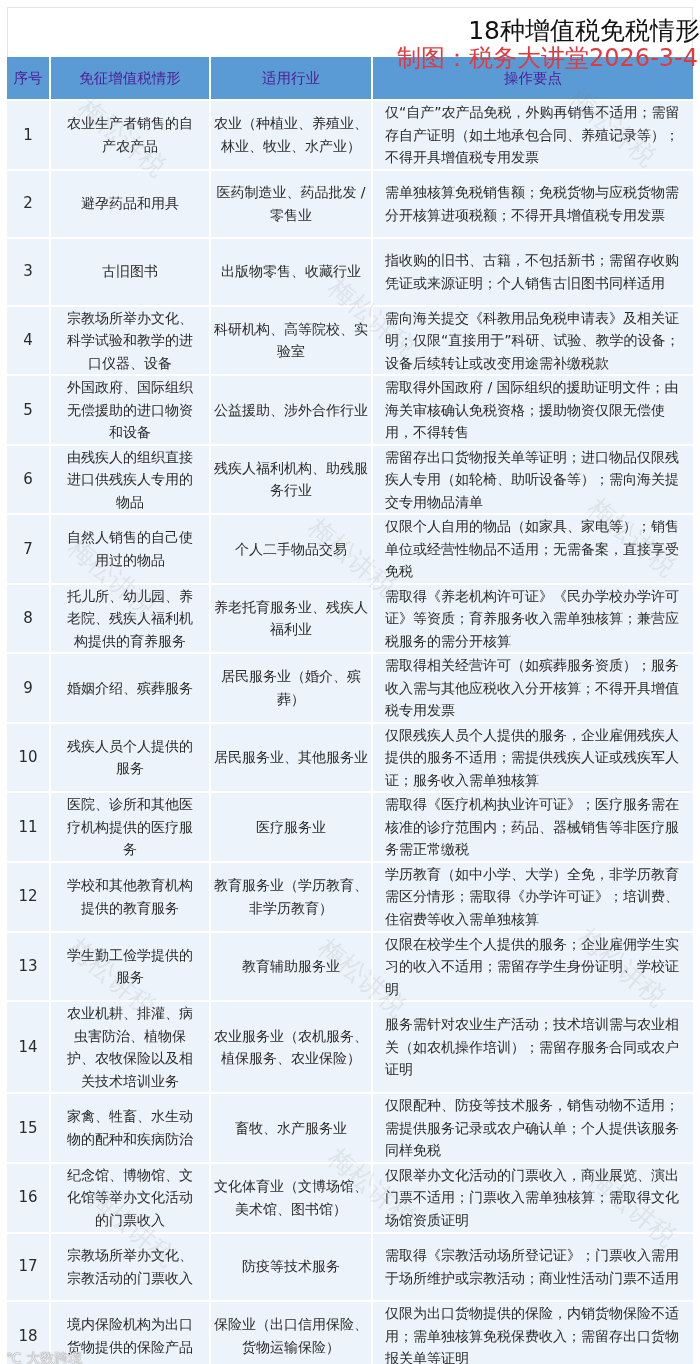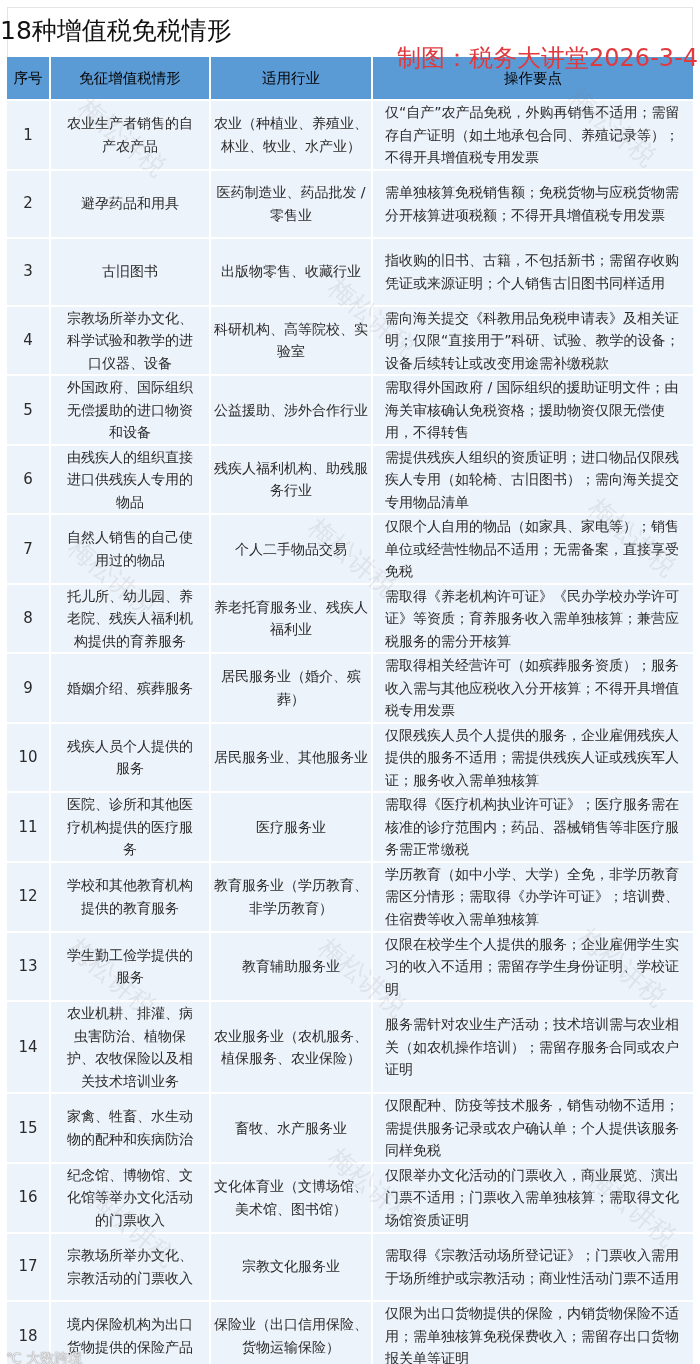--- a/index.html
+++ b/index.html
@@ -5,34 +5,34 @@
   html, body { margin: 0; padding: 0; }
   body {
     width: 700px; height: 1364px; background: #ffffff; position: relative; overflow: hidden;
     font-family: "DejaVu Sans", "Liberation Sans", sans-serif; color: #222;
   }
   .frame {
     position: absolute; left: 7px; top: 7px; width: 686px; height: 1350px;
     border: 1px solid #e4e4e4; box-sizing: border-box;
   }
   .title {
-    position: absolute; left: 0; top: 14px; width: 700px; text-align: left;
+    position: absolute; left: 0; top: 14px; width: 700px; text-align: right;
     font-size: 25px; color: #111; letter-spacing: 0px;
   }
   .credit {
     position: absolute; right: 2px; top: 42px; font-size: 24px; color: #e0393e;
     white-space: nowrap; z-index: 5;
   }
   table {
     position: absolute; left: 7px; top: 57px; width: 686px;
     border-collapse: collapse; table-layout: fixed;
   }
   col.c1 { width: 43px; } col.c2 { width: 160px; } col.c3 { width: 162px; } col.c4 { width: 321px; }
   th {
-    background: #5b9bd5; color: #000000; font-weight: normal; font-size: 14.5px;
+    background: #5b9bd5; color: #4c1d95; font-weight: normal; font-size: 14.5px;
     height: 42px; border-right: 2px solid #ffffff; padding: 0; text-align: center; vertical-align: middle;
   }
   th:last-child { border-right: none; }
   td {
     background: #edf3fb; border-right: 2px solid #ffffff; border-top: 2px solid #ffffff;
     font-size: 14px; line-height: 22.5px; padding: 0 3px; vertical-align: middle;
     color: #2a2a2a; word-break: break-all;
   }
   td:last-child { border-right: none; text-align: left; padding-left: 12px; padding-right: 2px; margin-left: 12px; }
   td.num { text-align: center; font-size: 15px; }
@@ -99,21 +99,21 @@
     <tr style="height:68px">
         <td class="num">5</td>
         <td class="sit">外国政府、国际组织无偿援助的进口物资和设备</td>
         <td class="ind">公益援助、涉外合作行业</td>
         <td>需取得外国政府 / 国际组织的援助证明文件；由海关审核确认免税资格；援助物资仅限无偿使用，不得转售</td>
       </tr>
     <tr style="height:69px">
         <td class="num">6</td>
         <td class="sit">由残疾人的组织直接进口供残疾人专用的物品</td>
         <td class="ind">残疾人福利机构、助残服务行业</td>
-        <td>需提供残疾人组织的资质证明；进口物品仅限残疾人专用（如轮椅、古旧图书）；需向海关提交专用物品清单</td>
+        <td>需留存出口货物报关单等证明；进口物品仅限残疾人专用（如轮椅、助听设备等）；需向海关提交专用物品清单</td>
       </tr>
     <tr style="height:68px">
         <td class="num">7</td>
         <td class="sit">自然人销售的自己使用过的物品</td>
         <td class="ind">个人二手物品交易</td>
         <td>仅限个人自用的物品（如家具、家电等）；销售单位或经营性物品不适用；无需备案，直接享受免税</td>
       </tr>
     <tr style="height:68px">
         <td class="num">8</td>
         <td class="sit">托儿所、幼儿园、养老院、残疾人福利机构提供的育养服务</td>
@@ -164,21 +164,21 @@
       </tr>
     <tr style="height:70px">
         <td class="num">16</td>
         <td class="sit">纪念馆、博物馆、文化馆等举办文化活动的门票收入</td>
         <td class="ind">文化体育业（文博场馆、美术馆、图书馆）</td>
         <td>仅限举办文化活动的门票收入，商业展览、演出门票不适用；门票收入需单独核算；需取得文化场馆资质证明</td>
       </tr>
     <tr style="height:68px">
         <td class="num">17</td>
         <td class="sit">宗教场所举办文化、宗教活动的门票收入</td>
-        <td class="ind">宗教文化服务业</td>
+        <td class="ind">防疫等技术服务</td>
         <td>需取得《宗教活动场所登记证》；门票收入需用于场所维护或宗教活动；商业性活动门票不适用</td>
       </tr>
     <tr class="last" style="height:71px">
         <td class="num">18</td>
         <td class="sit">境内保险机构为出口货物提供的保险产品</td>
         <td class="ind">保险业（出口信用保险、货物运输保险）</td>
         <td>仅限为出口货物提供的保险，内销货物保险不适用；需单独核算免税保费收入；需留存出口货物报关单等证明</td>
       </tr>
   </tbody>
 </table>

